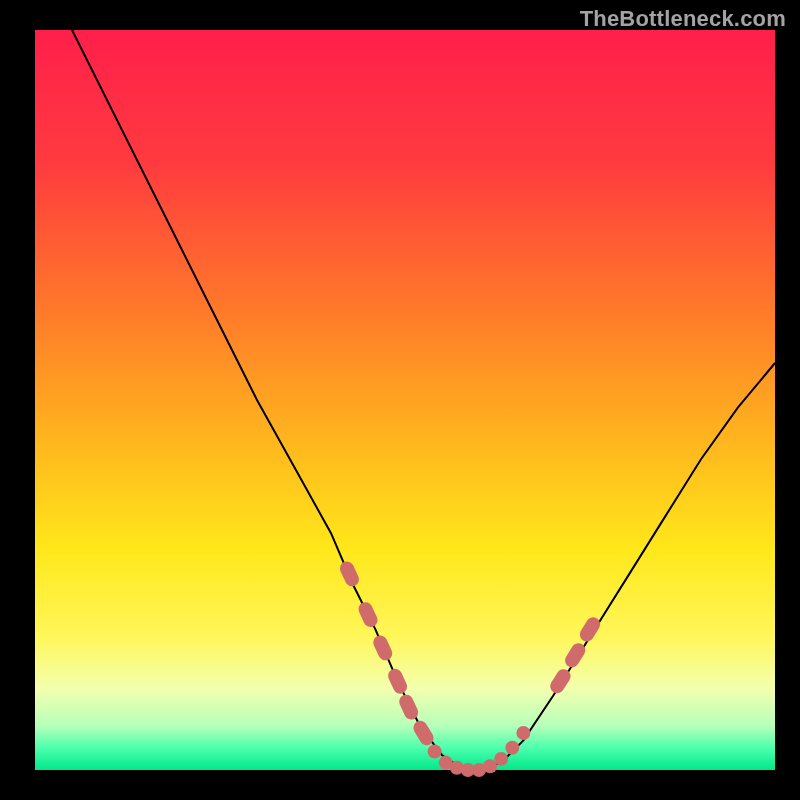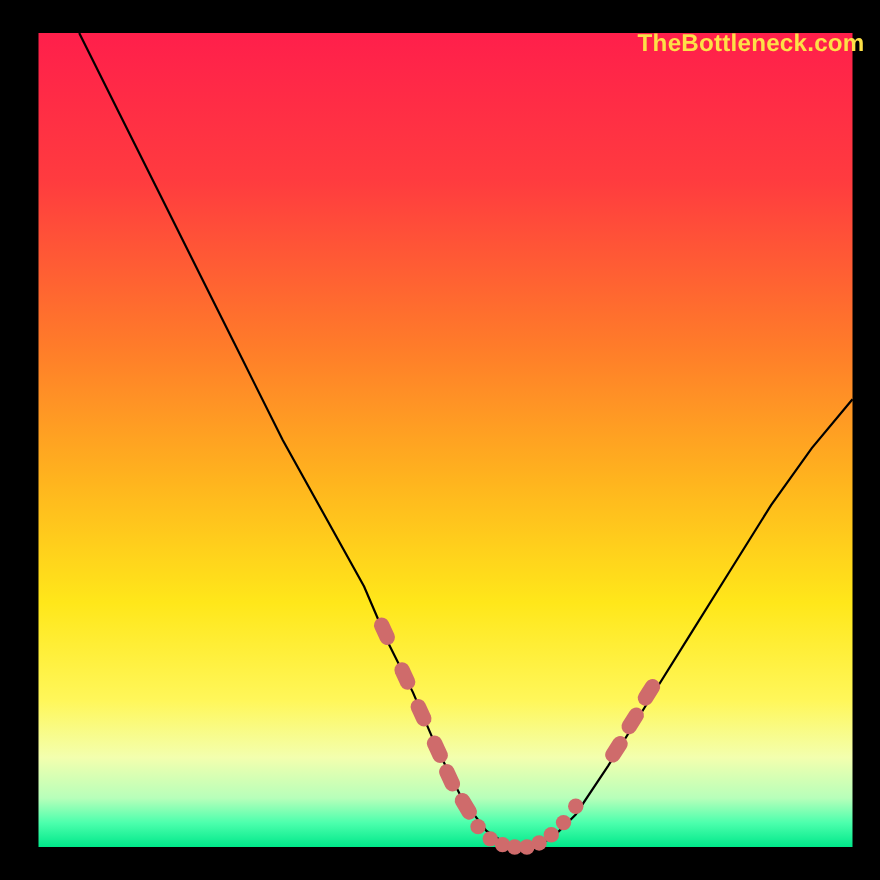--- a/index.html
+++ b/index.html
@@ -18,24 +18,23 @@
     width: 800px;
     height: 800px;
     background: #000;
   }
   .watermark {
     position: absolute;
     top: 6px;
     right: 14px;
     font-size: 22px;
     font-weight: 600;
-    color: #fde047;
+    color: #a3a3a3;
     letter-spacing: 0.2px;
     user-select: none;
-    margin-top: 20px;
   }
   svg {
     display: block;
   }
 </style>
 </head>
 <body>
 
 <div class="frame">
   <svg id="chart-svg" width="800" height="800" viewBox="0 0 800 800">

